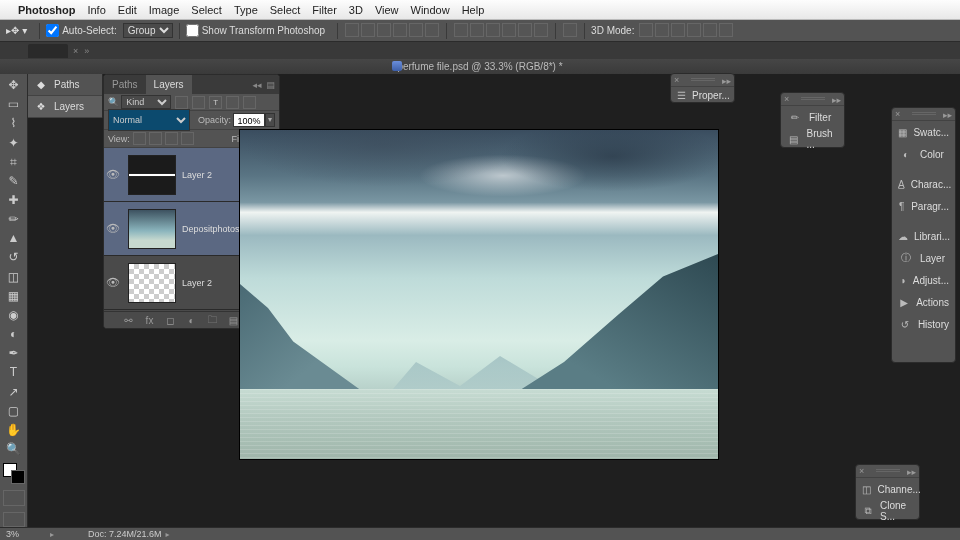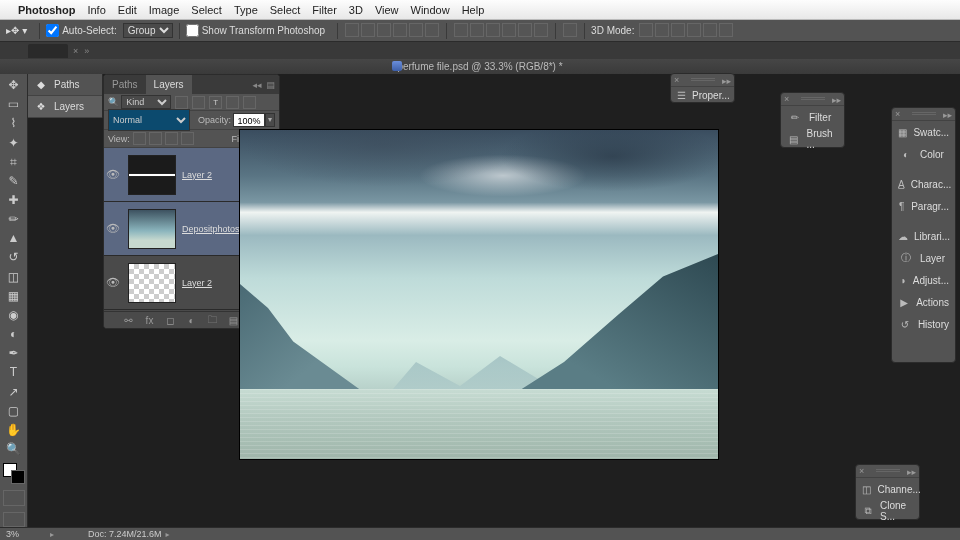--- a/index.html
+++ b/index.html
@@ -65,21 +65,21 @@
 .lockrow .filllabel { margin-left:auto; margin-right:2px; }
 .layerlist { position:relative; height: calc(100% - 90px); background:#4a4a4a; overflow:hidden; }
 .layerlist .scroll-indicator { position:absolute; right:1px; top:2px; width:5px; height:135px; background:#6a6a6a; border-radius:3px; }
 .layer { display:flex; align-items:center; height:54px; border-bottom:1px solid #2a2a2a; padding:0 2px 0 0; }
 .layer.sel { background:#5b6882; }
 .layer .eye { width:18px; text-align:center; color:#bbb; font-size:11px; }
 .layer .thumb { width:48px; height:40px; background:#333; border:1px solid #222; margin:0 6px; }
 .layer.l1 .thumb { background:linear-gradient(#1b1b1b 46%, #fff 48%, #fff 52%, #1b1b1b 54%); }
 .layer.l2 .thumb { background:linear-gradient(180deg,#3d5260 0%, #8bb5bd 55%, #c7d9cf 80%); }
 .layer.l3 .thumb { background: repeating-conic-gradient(#ccc 0 25%, #fff 0 50%) 0 0/10px 10px; }
-.layer .lname { color:#ddd; font-size:9px;text-decoration:underline; }
+.layer .lname { color:#ddd; font-size:9px; }
 .panelfoot { height:17px; background:#4a4a4a; border-top:1px solid #333; display:flex; align-items:center; justify-content:center; gap:8px; }
 .panelfoot .ficon { width:13px; height:11px; color:#999; font-size:10px; display:flex; align-items:center; justify-content:center; }
 
 
 .canvas { position:absolute; left:240px; top:56px; width:478px; height:329px; background:
   linear-gradient(180deg, #3a4d5f 0%, #5a7584 14%, #7a97a3 22%, #f0f4f2 25%, #9bb9c0 32%, #bedbd9 45%, #d9ede6 64%, #c9e3db 72%, #b5cec7 80%, #a1bab1 90%, #93aaa0 100%);
   box-shadow:0 0 0 1px #000;
   overflow:hidden;
 }
 .canvas .mountain-left { position:absolute; left:0; bottom:55px; width:140px; height:120px; background:linear-gradient(140deg,#4a6a74 0%,#6a8b93 60%); clip-path: polygon(0 0, 0 100%, 100% 100%, 38% 48%, 20% 20%); }

